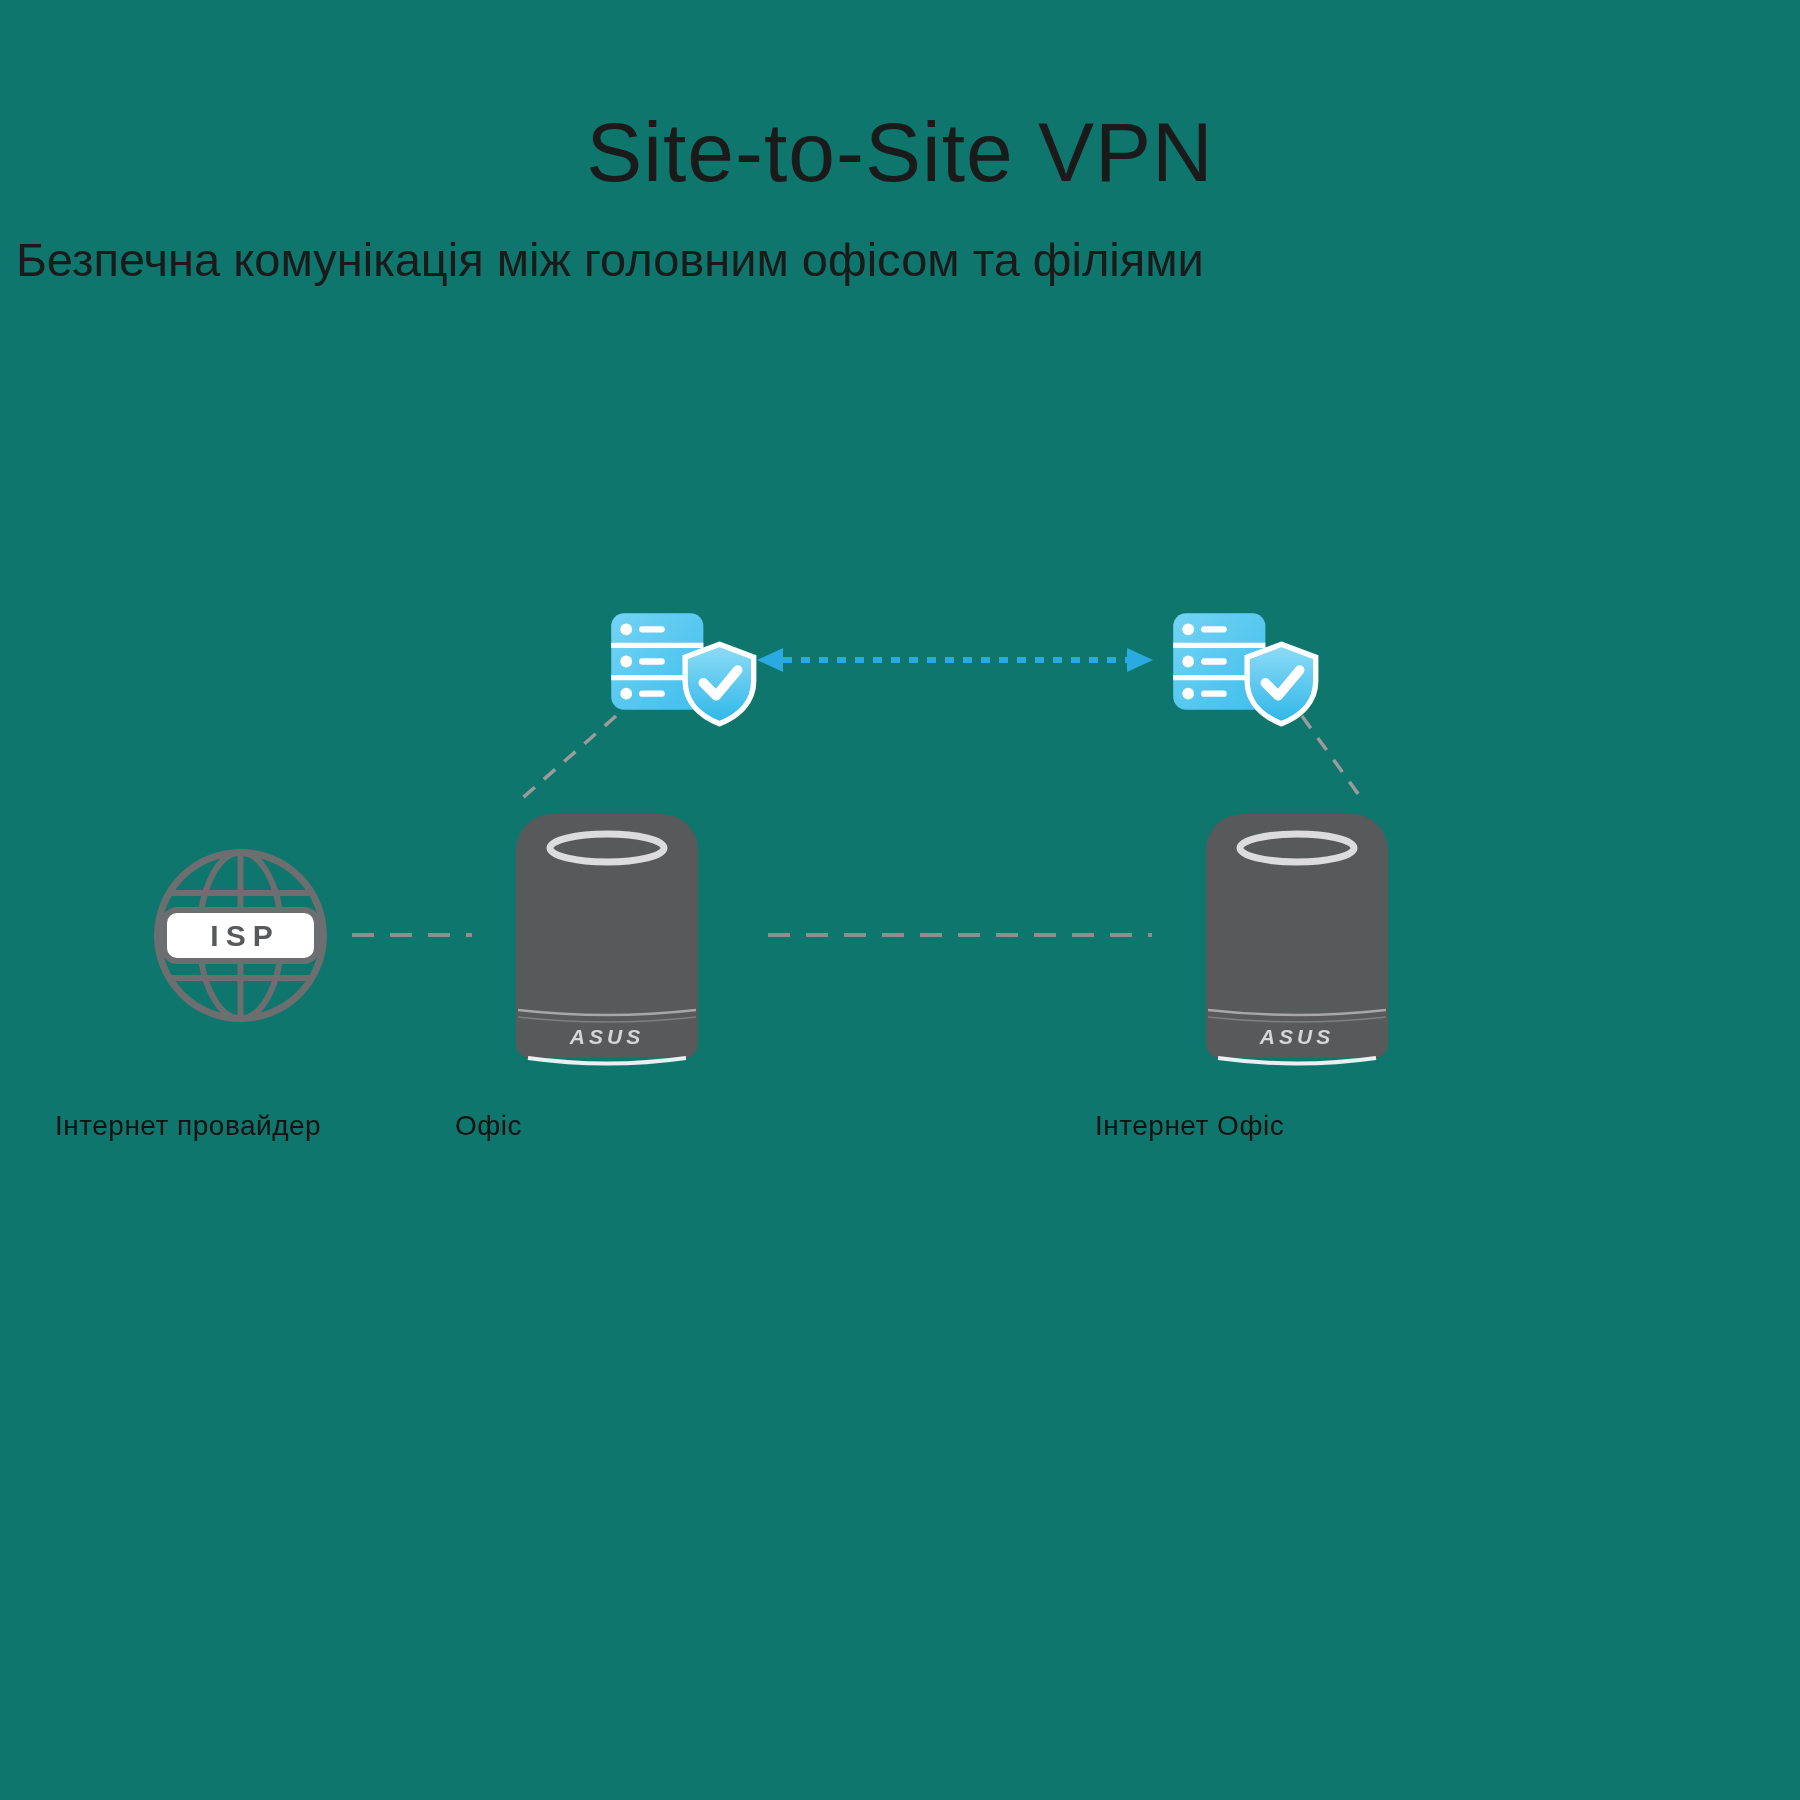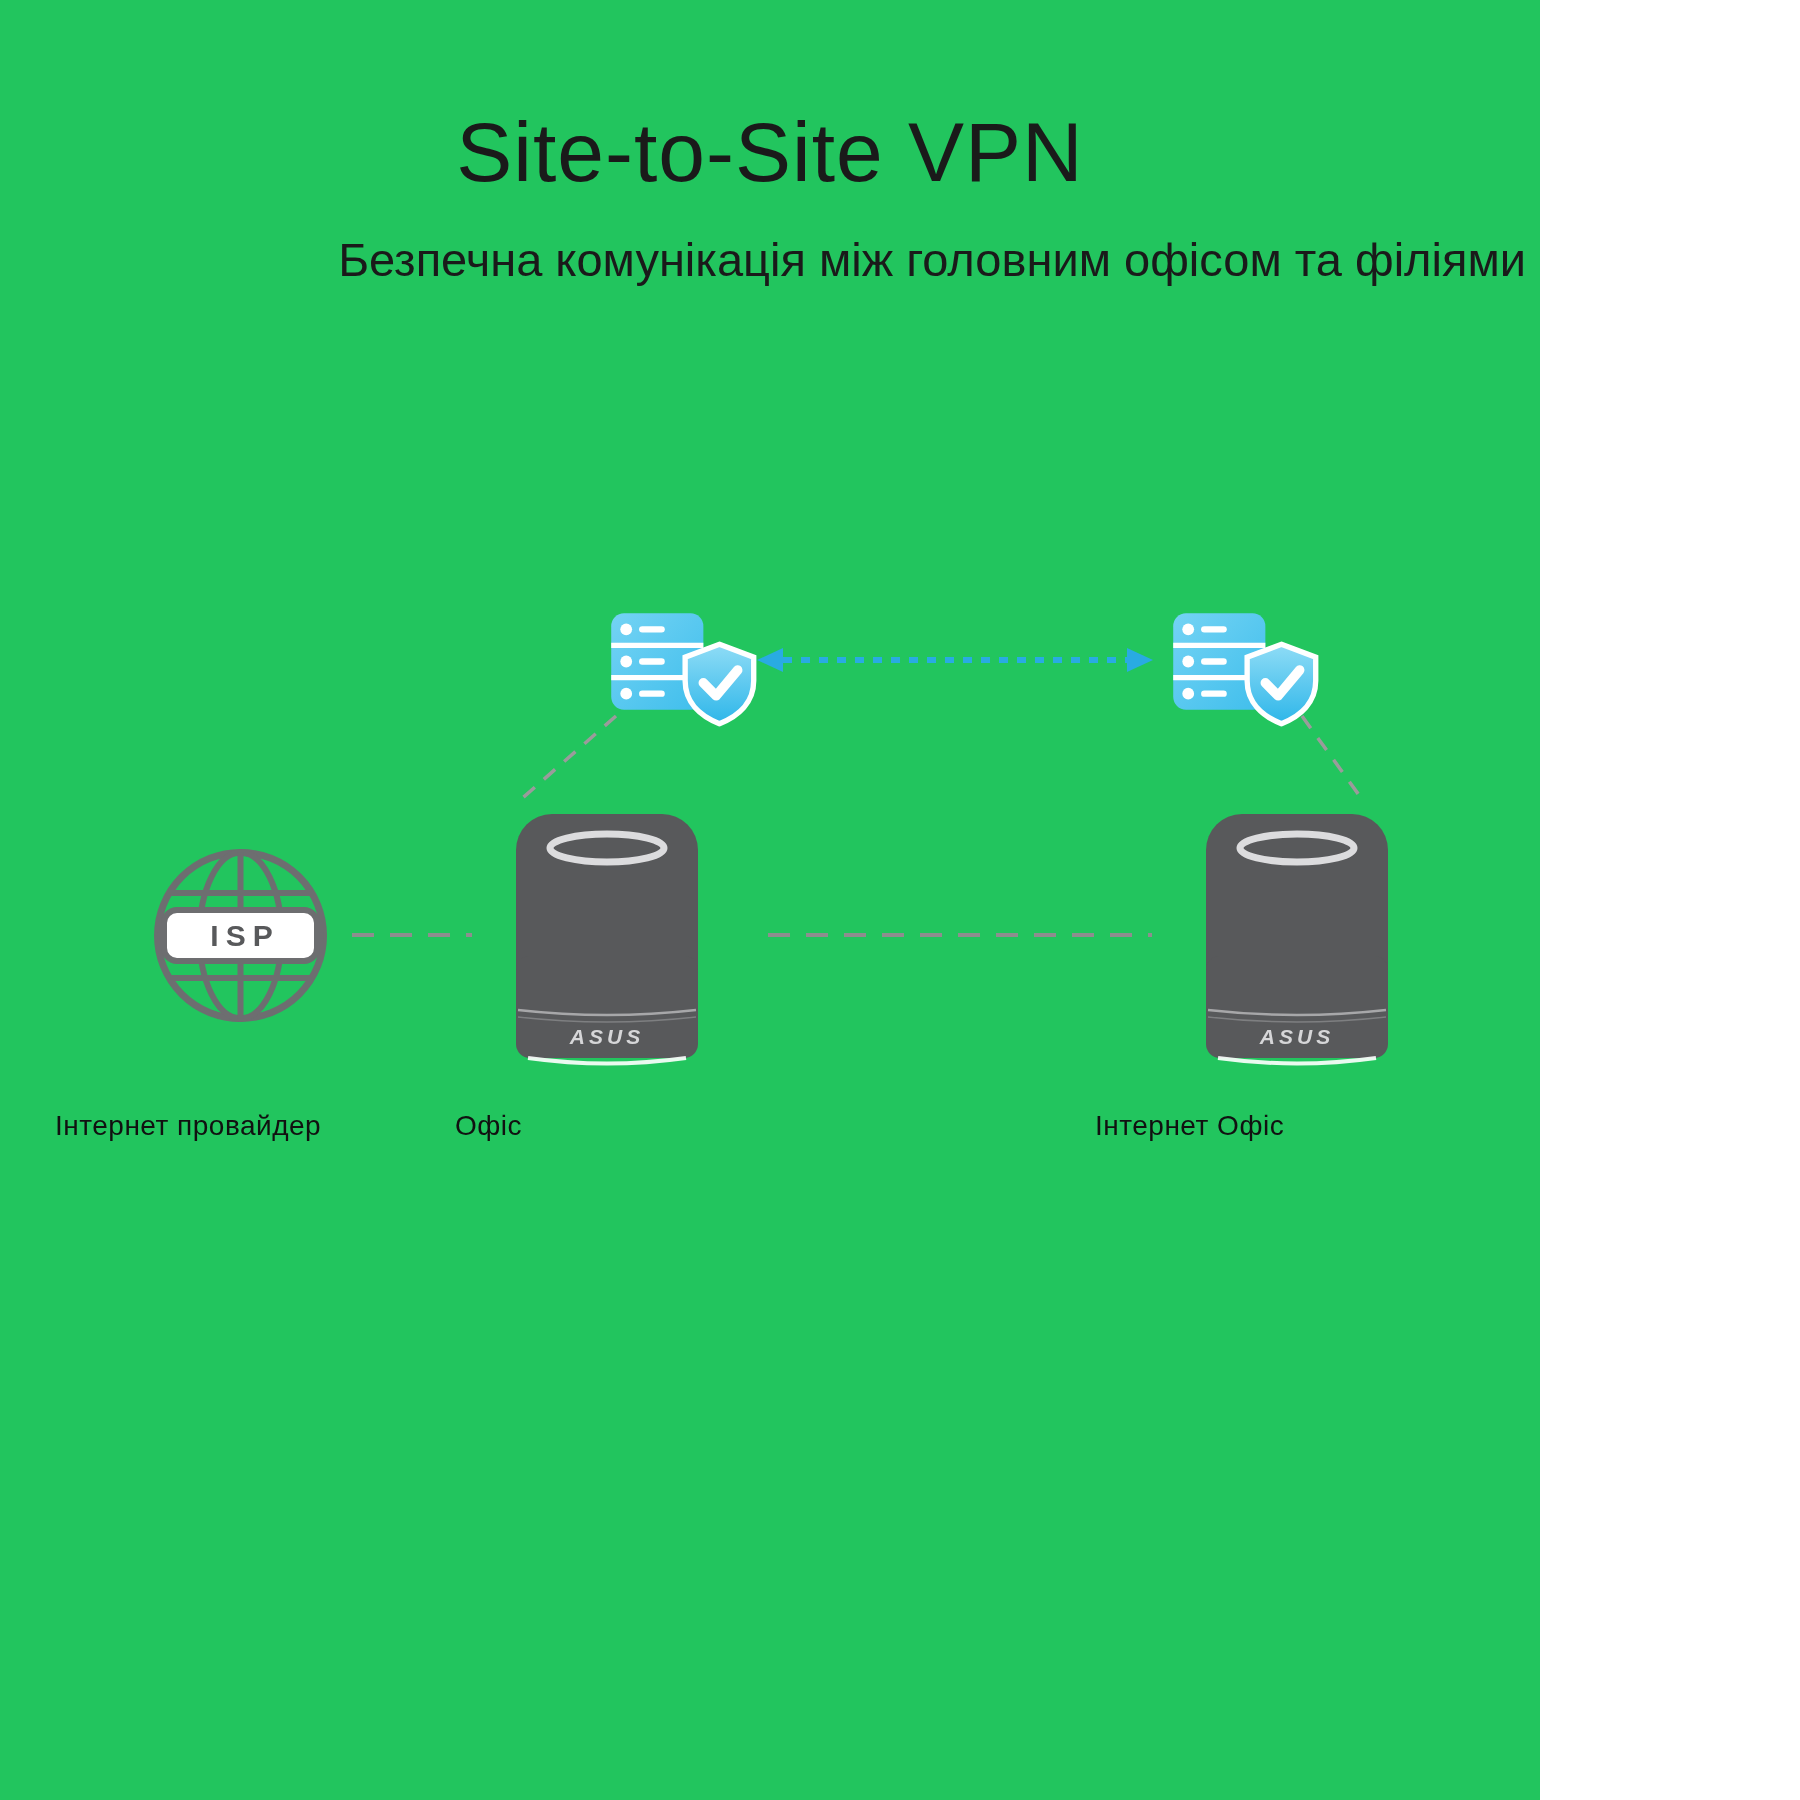--- a/index.html
+++ b/index.html
@@ -1,40 +1,41 @@
 <!DOCTYPE html>
 <html><head>
 <meta charset="utf-8">
 <style>
   html, body { margin: 0; padding: 0; background: #ffffff; }
   .canvas {
     position: relative;
-    width: 1540px;
+    width: 1800px;
     height: 1800px;
-    background: #22c55e;
+    background: #0f766e;
     overflow: hidden;
     font-family: "Liberation Sans", sans-serif;
     color: #1a1a1a;
   }
   .page-title {
     position: absolute;
     left: 0; right: 0; top: 104px;
     text-align: center;
     font-size: 84px;
     font-weight: 500;
     letter-spacing: 1px;
     color: #1a1a1a;
   }
   .page-subtitle {
     position: absolute;
-    left: 0; right: 14px; top: 232px;
-    text-align: right;
+    left: 0; right: 4px; top: 232px;
+    text-align: left;
     font-size: 47px;
     font-weight: 400;
     color: #1a1a1a;
+    padding-left: 16px;
   }
   .abs { position: absolute; }
   .node-label {
     position: absolute;
     top: 1110px;
     text-align: left;
     font-size: 28px;
     font-weight: 400;
     color: #111111;
     letter-spacing: 0.5px;

